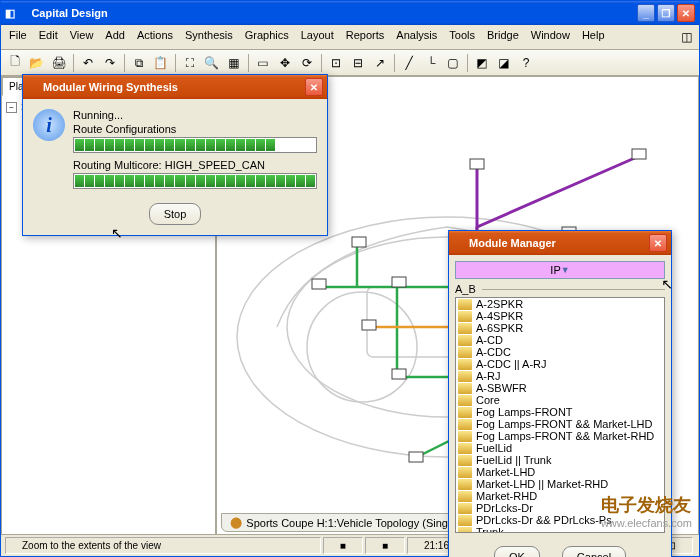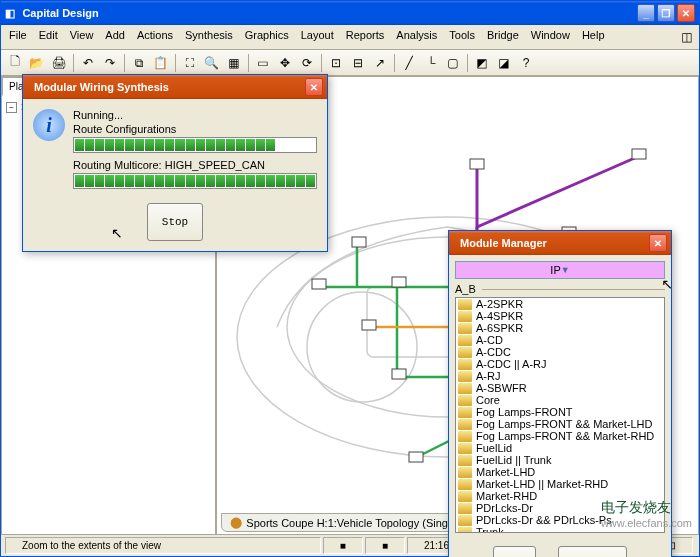--- a/index.html
+++ b/index.html
@@ -1,21 +1,21 @@
 <!DOCTYPE html>
 <html><head>
 <meta charset="utf-8">
 <style>
 * { box-sizing: border-box; margin: 0; padding: 0; font-family: Tahoma, sans-serif; font-size: 11px; }
 body { width: 700px; height: 557px; background: #ece9d8; overflow: hidden; position: relative; }
 
 
 .window { border: 1px solid #0054e3; background: #ece9d8; }
 .titlebar { background: linear-gradient(#3a72e8, #0054e3 10%, #0054e3 90%, #0046c3); color: white; height: 24px; display: flex; align-items: center; padding: 0 4px; font-weight: bold; }
-.titlebar .title { flex: 1; padding-left: 7px; }
+.titlebar .title { flex: 1; padding-left: 16px; }
 .titlebar .win-btns { display: flex; gap: 2px; }
 .win-btn { width: 18px; height: 18px; background: linear-gradient(#c8d8f8, #5a8ae8); border: 1px solid #2a5ac8; border-radius: 2px; display: flex; align-items: center; justify-content: center; color: white; font-weight: bold; font-size: 10px; cursor: pointer; }
 .win-btn.close { background: linear-gradient(#f89888, #e85a3a); border-color: #c83a1a; }
 
 .menubar { background: #ece9d8; display: flex; border-bottom: 1px solid #aca899; padding: 2px; }
 .menubar span { padding: 2px 6px; cursor: pointer; }
 
 .toolbar { background: linear-gradient(#fafaf6, #ece9d8); border-bottom: 1px solid #aca899; padding: 2px 4px; display: flex; align-items: center; gap: 2px; height: 26px; }
 .tb-btn { width: 20px; height: 20px; border: 1px solid transparent; border-radius: 2px; display: flex; align-items: center; justify-content: center; cursor: pointer; font-size: 12px; }
 .tb-sep { width: 1px; height: 18px; background: #aca899; margin: 0 2px; }
@@ -47,21 +47,21 @@
 .dialog .titlebar { background: linear-gradient(#e87838, #d85818 10%, #c84808 90%, #b83800); }
 .dialog-body { padding: 10px; }
 
 .progress-dialog { left: 22px; top: 74px; width: 306px; }
 .info-row { display: flex; gap: 8px; margin-bottom: 8px; }
 .info-icon { width: 32px; height: 32px; border-radius: 50%; background: radial-gradient(#c8e0ff, #5a9ae8); display: flex; align-items: center; justify-content: center; color: #0046c3; font-weight: bold; font-size: 20px; font-style: italic; font-family: Georgia, serif; }
 .progress-label { font-size: 11px; margin-bottom: 2px; }
 .progress-bar { height: 16px; border: 1px solid #888; background: #fff; display: flex; gap: 1px; padding: 1px; margin-bottom: 6px; }
 .progress-seg { flex: 1; background: linear-gradient(#4ac848, #2a8828); }
 .progress-seg.empty { background: transparent; }
-.dlg-btn { padding: 12px 14px; border: 1px solid #888; background: linear-gradient(#fafaf6, #ece9d8); border-radius: 3px; cursor: pointer; font-family: Liberation Mono, monospace; }
+.dlg-btn { padding: 4px 14px; border: 1px solid #888; background: linear-gradient(#fafaf6, #ece9d8); border-radius: 9px; cursor: pointer; }
 .btn-row { text-align: center; margin-top: 4px; }
 
 .module-dialog { right: 28px; top: 230px; width: 224px; }
 .module-dialog .body { padding: 6px; }
 .combo { width: 100%; border: 1px solid #7f9db9; background: #f0abfc; padding: 2px 4px; margin-bottom: 4px; display: flex; justify-content: center; align-items: center; }
 .combo .arrow { color: #4a6aaa; font-size: 9px; }
 .filter-row { display: flex; align-items: center; gap: 2px; margin-bottom: 2px; font-size: 9px; }
 .list { border: 1px solid #888; background: #fff; height: 236px; overflow: auto; }
 .list-item { display: flex; align-items: center; gap: 4px; padding: 0 2px; }
 .folder-sm { width: 14px; height: 11px; background: linear-gradient(#fae68a, #d8a830); border-radius: 1px; flex-shrink: 0; }
@@ -438,15 +438,15 @@
       </div>
     <div class="mm-btns">
       <button class="dlg-btn">OK</button>
       <button class="dlg-btn">Cancel</button>
     </div>
   </div>
   <span class="cursor" style="right:-2px;top:45px">↖</span>
 </div>
 
 <div class="watermark">
-  <span style="color:#14532d;font-weight:normal;font-size:14px">电子发烧友</span><br>
+  <span style="color:#a16207;font-weight:bold;font-size:18px">电子发烧友</span><br>
   <span>www.elecfans.com</span>
 </div>
 
 </body></html>

